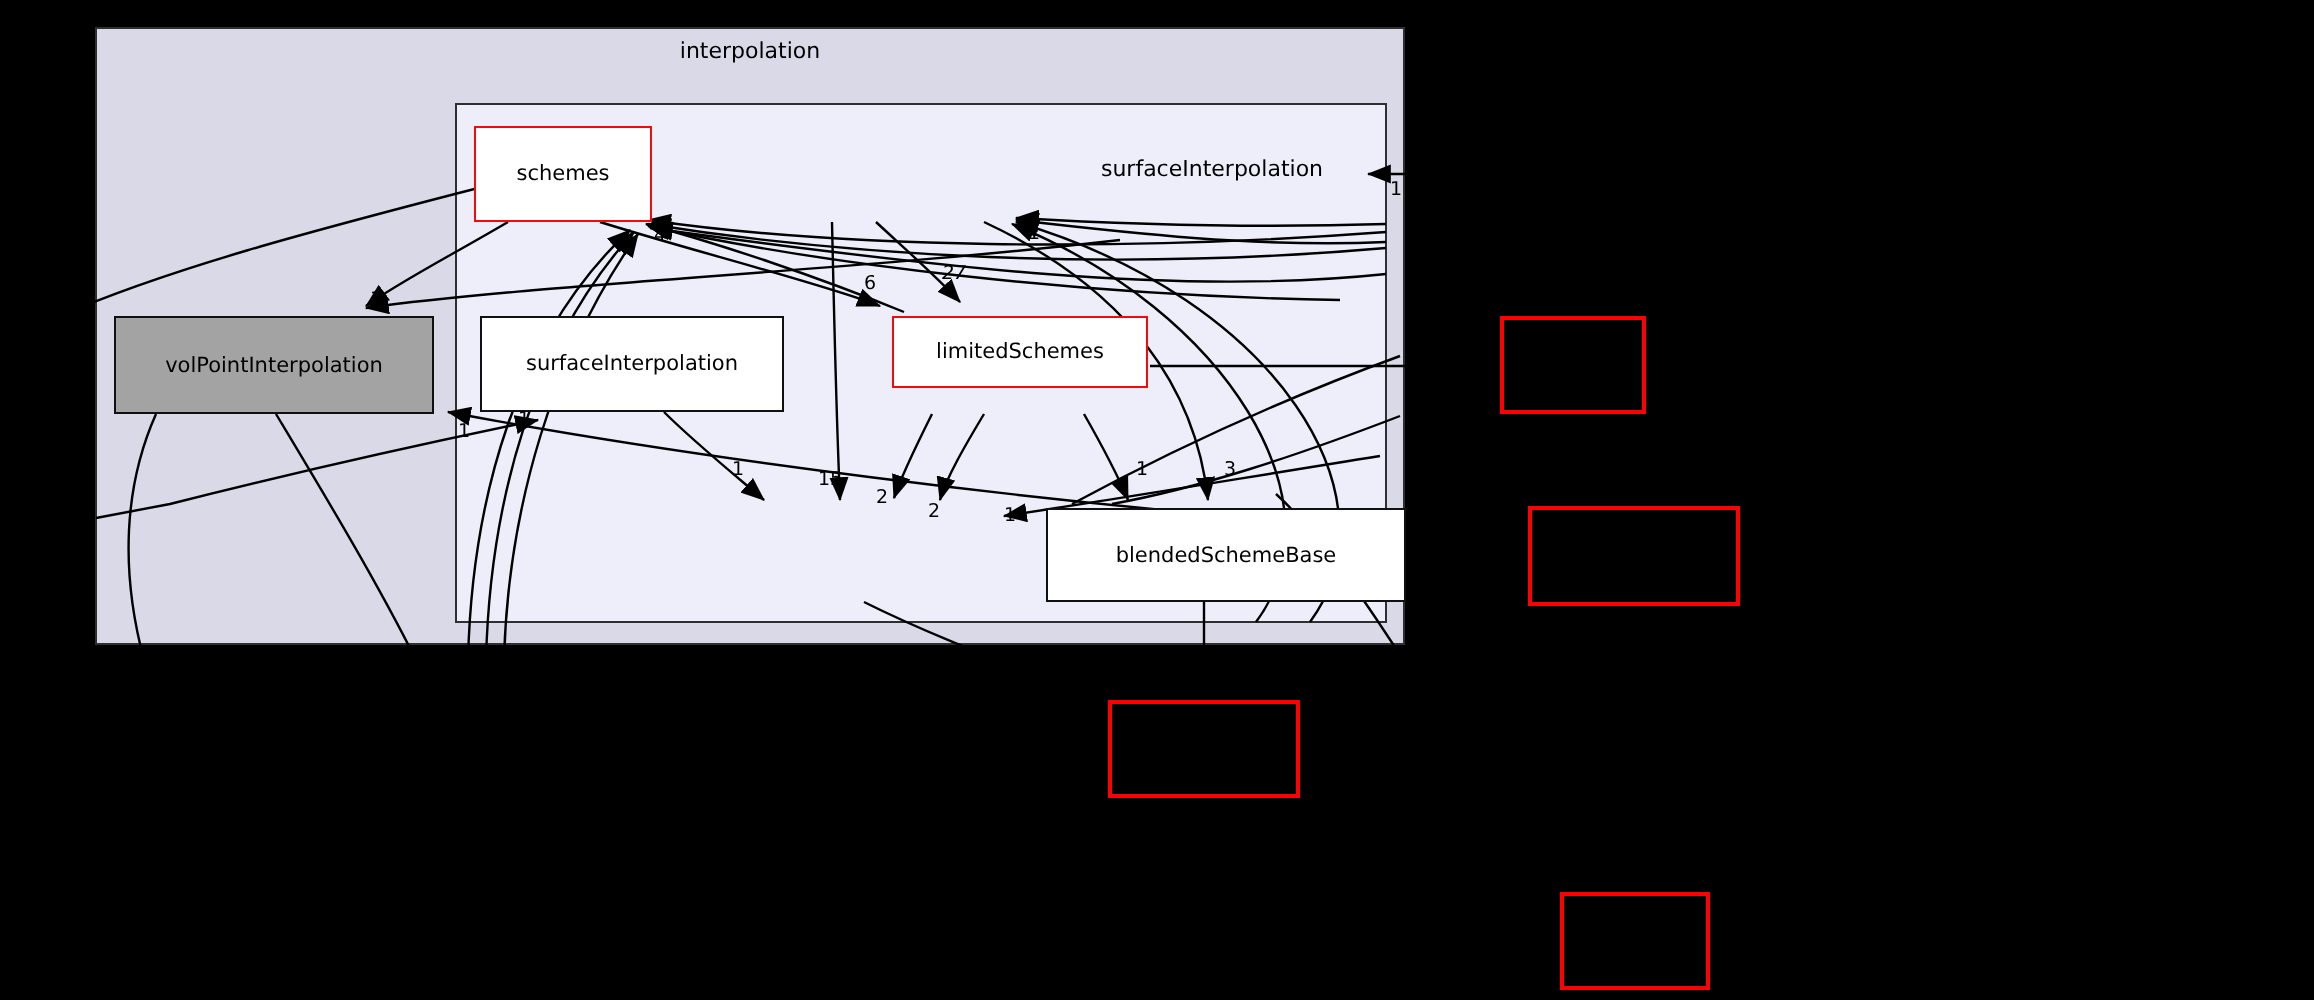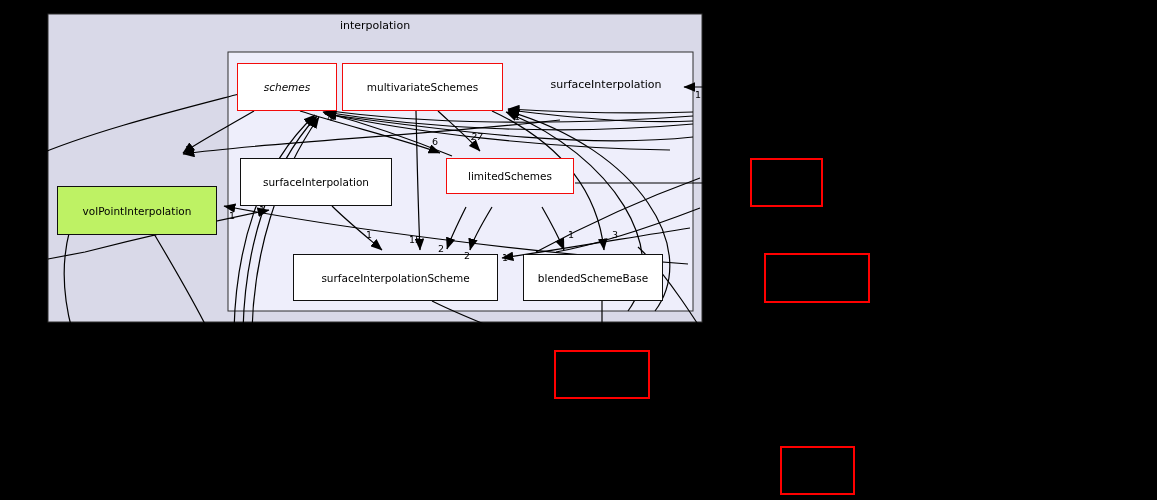--- a/index.html
+++ b/index.html
@@ -4,21 +4,21 @@
 <style>
   html,body{margin:0;padding:0;background:#000;}
   #stage{position:relative;width:1157px;height:500px;background:#000;overflow:hidden;
          font-family:"DejaVu Sans","Liberation Sans",sans-serif;}
   #edgelayer{position:absolute;left:0;top:0;width:1157px;height:500px;}
   .cluster-label{position:absolute;color:#000;font-size:11px;text-align:center;}
   .node{position:absolute;display:flex;align-items:center;justify-content:center;
         background:#fff;border:1px solid #101010;color:#000;font-size:10.5px;
         white-space:nowrap;box-sizing:border-box;cursor:pointer;}
   .node.red{border:1.5px solid #f30b0b;}
-  .node.gray{background:#bef264;margin-top:28px;}
+  .node.gray{background:#a3a3a3;}
   .node.ext{background:#000;border:2px solid #ff0000;}
   .elabel{position:absolute;transform:translate(-50%,-50%);color:#000;font-size:9.5px;line-height:1;}
 </style>
 </head>
 <body>
 
 <div id="stage">
 
   <svg id="edgelayer" width="1157" height="500" viewBox="0 0 1157 500" xmlns="http://www.w3.org/2000/svg">
     <defs>
@@ -65,27 +65,25 @@
       <path d="M 78,207 C 62,243 60,285 72,330"></path>
       <path d="M 138,207 C 162,247 188,290 208,330"></path>
       <path d="M 700,178 C 640,200 586,225 536,252"></path>
       <path d="M 700,208 C 648,228 600,244 556,252"></path>
     </g>
   </svg>
 
   <div class="cluster-label" style="left:48px;top:19px;width:654px;">interpolation</div>
   <div class="cluster-label" style="left:540px;top:78px;width:132px;">surfaceInterpolation</div>
 
-  <div class="node red" style="left:237px;top:63px;width:100px;height:48px;font-style:italic;">schemes</div>
-  <div class="node red" style="left:342px;top:63px;width:161px;height:48px;">multivariateSchemes</div>
+  <div class="node red" style="left:237px;top:63px;width:89px;height:48px;">schemes</div>
   <div class="node gray" style="left:57px;top:158px;width:160px;height:49px;">volPointInterpolation</div>
   <div class="node" style="left:240px;top:158px;width:152px;height:48px;">surfaceInterpolation</div>
   <div class="node red" style="left:446px;top:158px;width:128px;height:36px;">limitedSchemes</div>
-  <div class="node" style="left:293px;top:254px;width:205px;height:47px;">surfaceInterpolationScheme</div>
-  <div class="node" style="left:523px;top:254px;width:140px;height:47px;">blendedSchemeBase</div>
+  <div class="node" style="left:523px;top:254px;width:180px;height:47px;">blendedSchemeBase</div>
 
   <div class="node ext" style="left:750px;top:158px;width:73px;height:49px;"></div>
   <div class="node ext" style="left:764px;top:253px;width:106px;height:50px;"></div>
   <div class="node ext" style="left:554px;top:350px;width:96px;height:49px;"></div>
   <div class="node ext" style="left:780px;top:446px;width:75px;height:49px;"></div>
 
   <div class="elabel" style="left:188px;top:150px;">1</div>
   <div class="elabel" style="left:330px;top:118px;">4</div>
   <div class="elabel" style="left:517px;top:117px;">1</div>
   <div class="elabel" style="left:435px;top:142px;">6</div>

